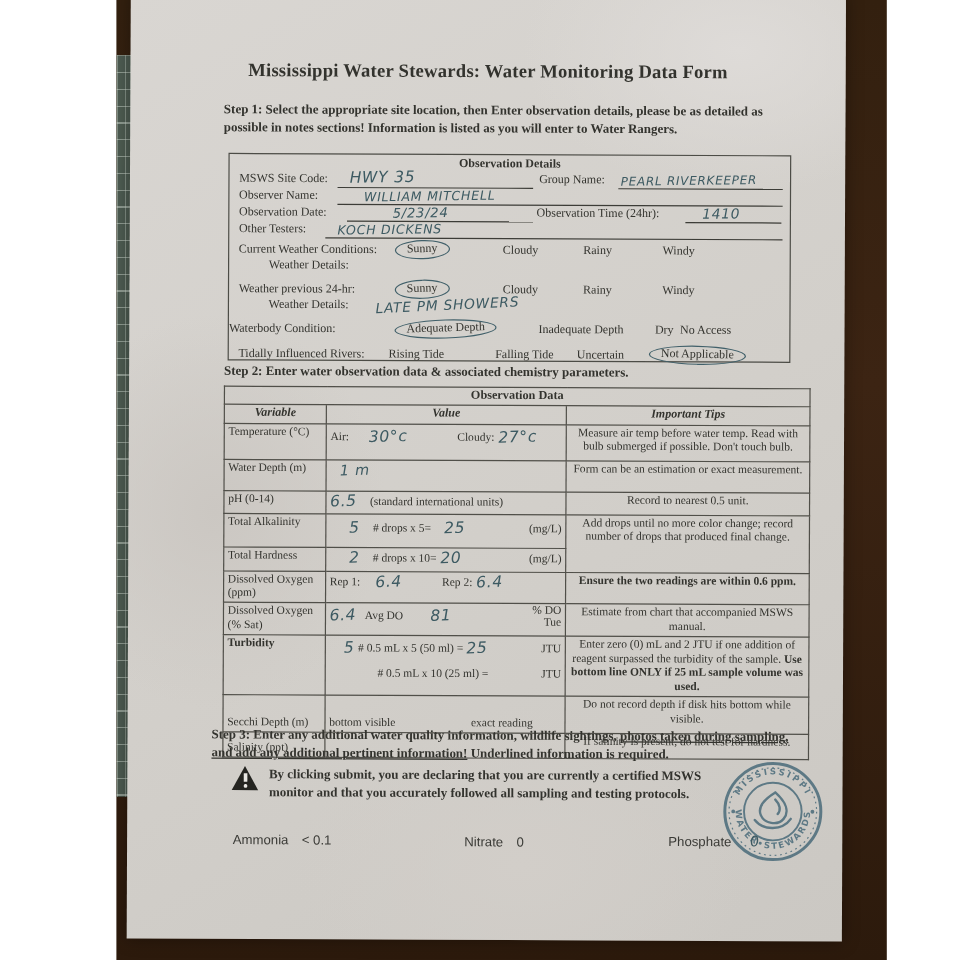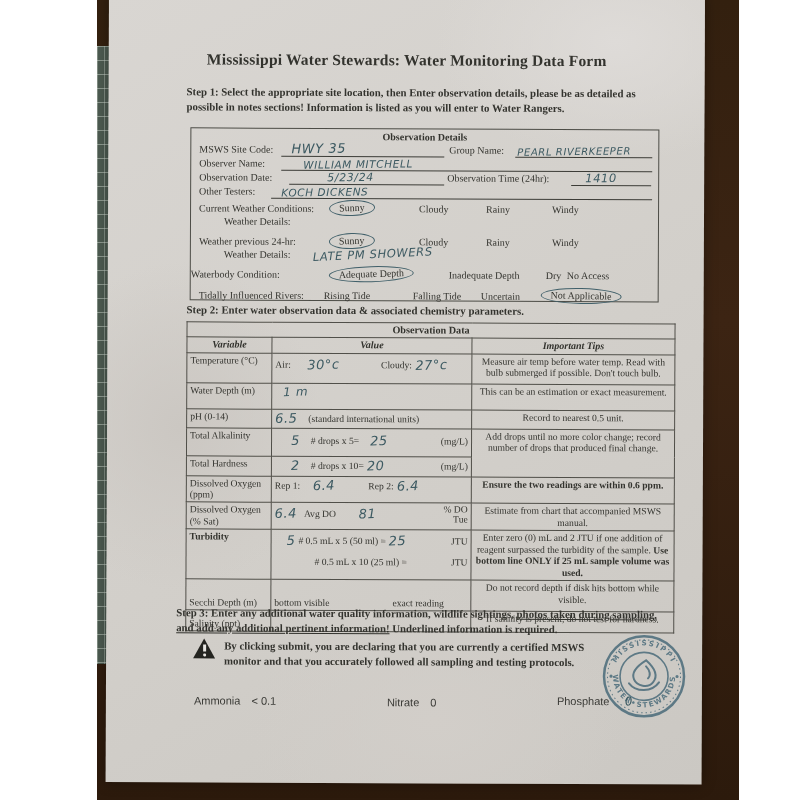--- a/index.html
+++ b/index.html
@@ -177,21 +177,21 @@
               <span class="hw hwc">27°c</span>
             </div>
           </td>
           <td class="tip">Measure air temp before water temp. Read with bulb submerged if possible. Don't touch bulb.</td>
         </tr>
         <tr>
           <td style="height:23px;">Water Depth (m)</td>
           <td>
             <span class="hw hws" style="margin-left:8px;">1 m</span>
           </td>
-          <td class="tip">This can be an estimation or exact measurement.</td>
+          <td class="tip">Form can be an estimation or exact measurement.</td>
         </tr>
         <tr>
           <td style="height:16px;">pH (0-14)</td>
           <td>
             <div class="vflex">
               <span class="hw hwc">6.5</span>
               <span style="margin-left:8px;">(standard international units)</span>
             </div>
           </td>
           <td class="tip">Record to nearest 0.5 unit.</td>

